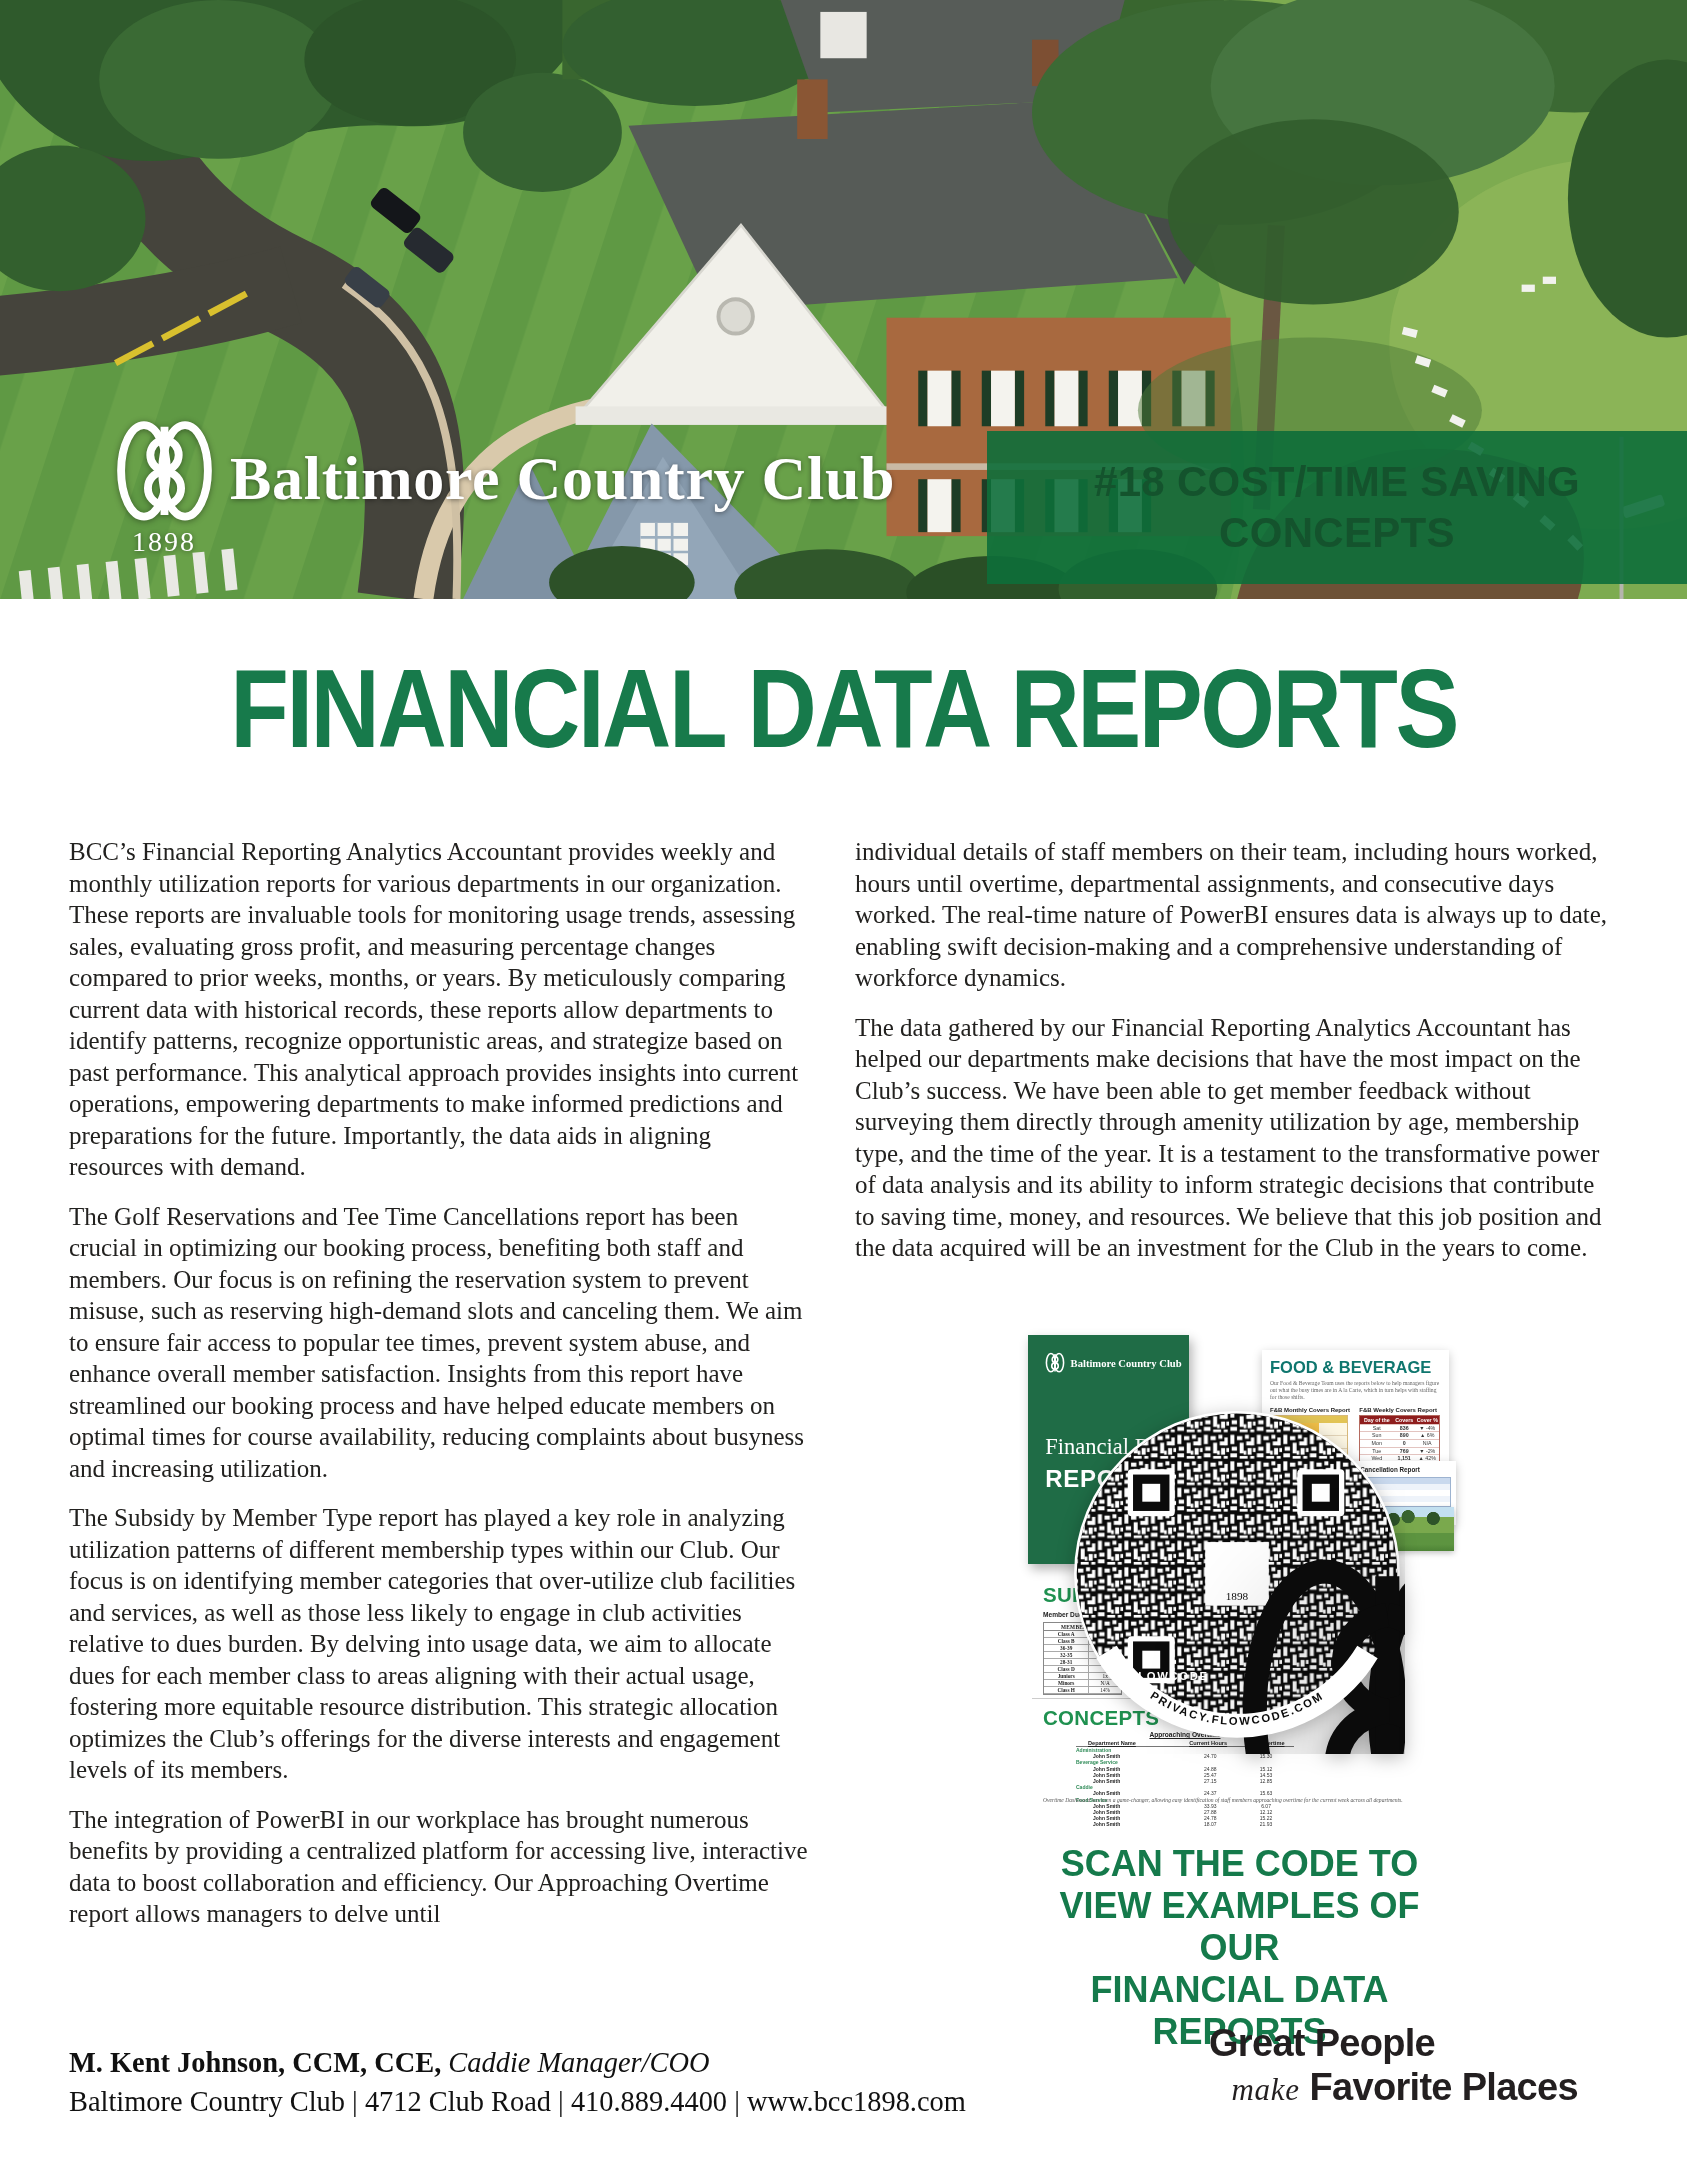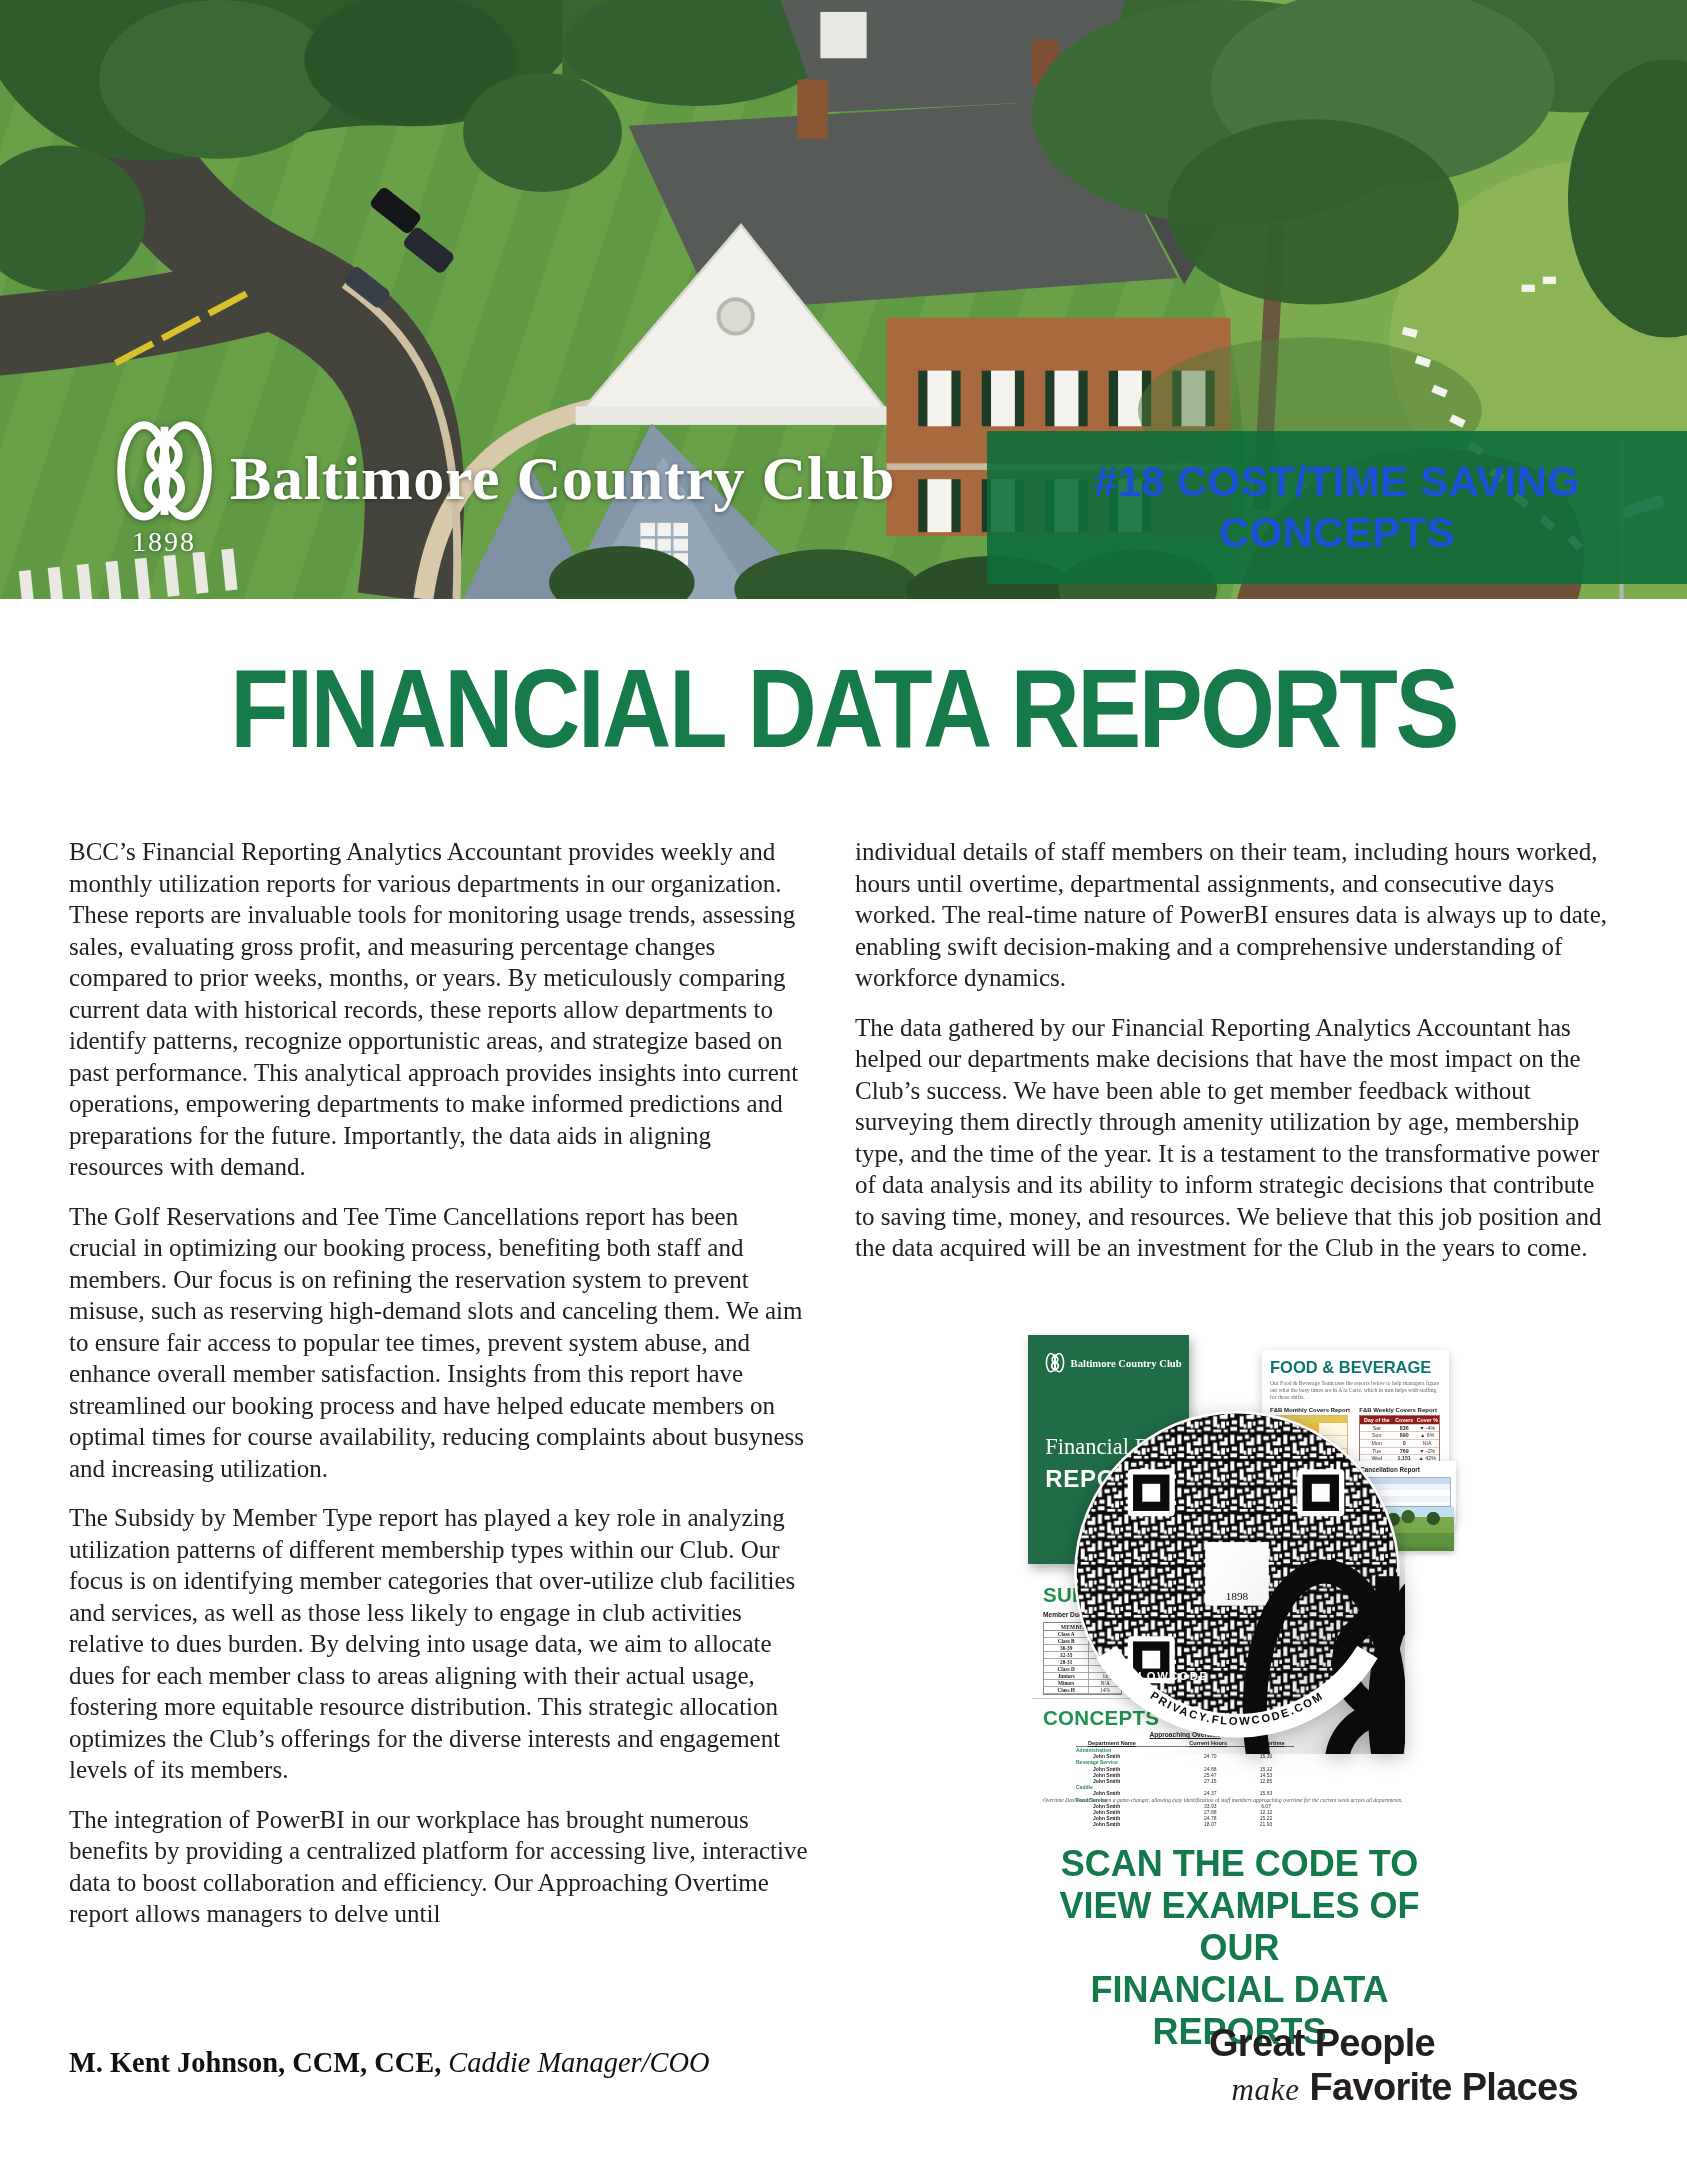--- a/index.html
+++ b/index.html
@@ -13,21 +13,21 @@
   
   .club-logo{position:absolute;left:98px;top:417px;display:flex;align-items:flex-start;color:#ffffff;
              text-shadow:0 1.3px 5.3px rgba(0,0,0,.45);}
   .crest{width:132px;text-align:center;}
   .crest svg{width:101px;height:114px;display:block;margin:0 auto;filter:drop-shadow(0 1.3px 3.3px rgba(0,0,0,.4));}
   .crest .est{font-size:28px;letter-spacing:2px;margin-top:-5.3px;}
   .club-name{font-weight:bold;font-size:62px;line-height:1;padding-top:30px;letter-spacing:0.7px;}
 
   
   .banner{position:absolute;left:987px;top:431px;width:700px;height:153px;
-          background:rgba(13,110,58,.9);color:#1d4ed8;display:flex;flex-direction:column;
+          background:rgba(13,110,58,.9);color:#14532d;display:flex;flex-direction:column;
           justify-content:center;align-items:center;text-align:center;
           font-family:"Liberation Sans",sans-serif;font-weight:bold;font-size:42px;line-height:1.2;letter-spacing:0.3px;}
 
   
   .main-title{position:absolute;left:0;top:652px;width:1687px;text-align:center;color:#177a4b;
               font-family:"Liberation Sans",sans-serif;font-weight:bold;font-size:101px;letter-spacing:-2.6px;}
   .main-title span{display:inline-block;transform:scale(.95,1.1);}
 
   
   .col{position:absolute;top:836px;font-size:25px;line-height:31.5px;color:#22211f;}
@@ -605,20 +605,21 @@
   <div class="scan-cta">
     <div>SCAN THE CODE TO</div>
     <div>VIEW EXAMPLES OF OUR</div>
     <div>FINANCIAL DATA REPORTS</div>
   </div>
 
   <div class="footer-left">
     <div>
       <span class="bold">M. Kent Johnson, CCM, CCE,</span><span class="ital"> Caddie Manager/COO</span>
     </div>
+    <div>Baltimore Country Club | 4712 Club Road | 410.889.4400 | www.bcc1898.com</div>
   </div>
 
   <div class="tagline">
     <div class="l1">Great People</div>
     <div class="l2">
       <span class="script">make</span><span> Favorite Places</span>
     </div>
   </div>
 
 </div>

